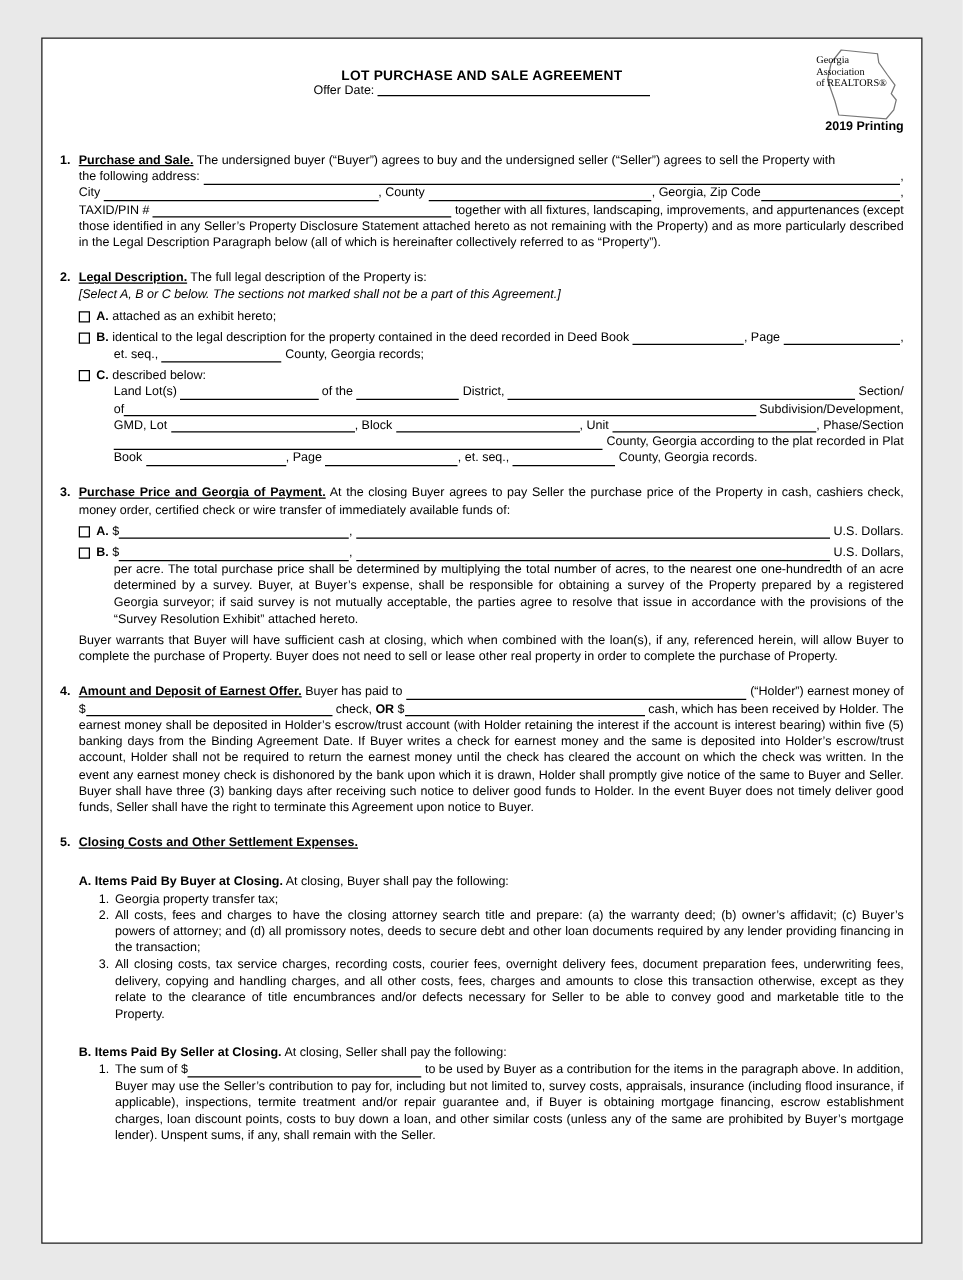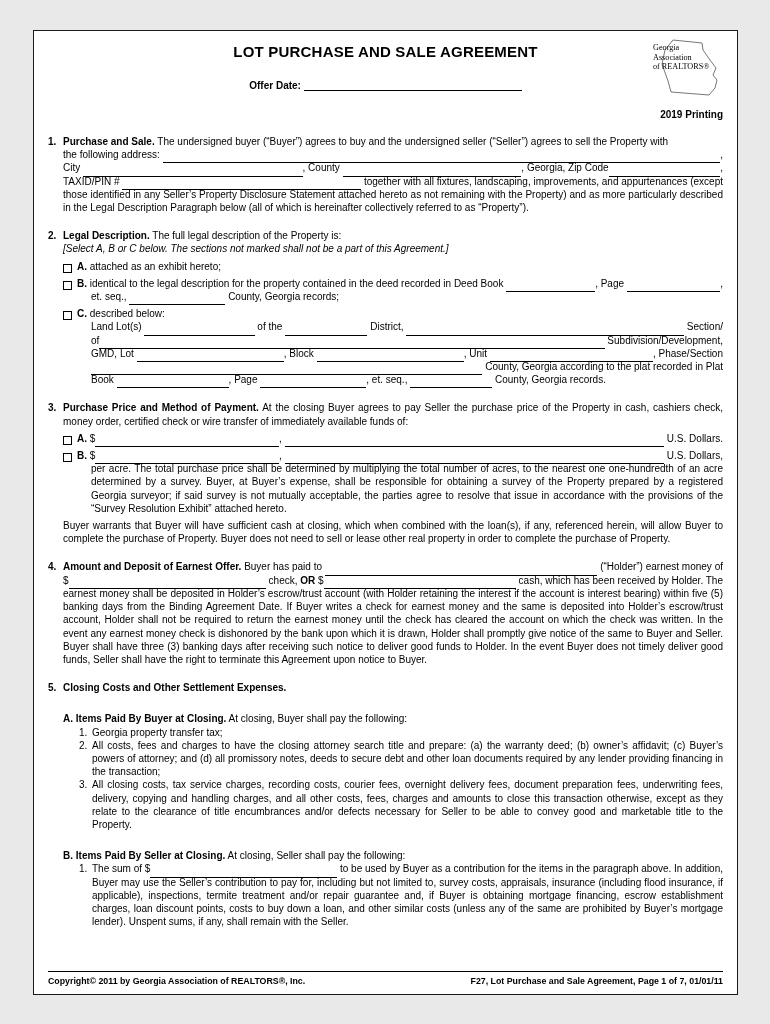--- a/index.html
+++ b/index.html
@@ -1,34 +1,34 @@
 <!DOCTYPE html>
 <html><head>
 <meta charset="utf-8">
 <style>
   *{margin:0;padding:0;box-sizing:border-box}
   html,body{background:#e9e9e9}
   body{width:770px;height:1024px;position:relative;color:#000;font-family:"Liberation Sans",sans-serif}
   .sheet{position:absolute;left:33px;top:30px;width:705px;height:965px;border:1.6px solid #1a1a1a;background:#fff;
          padding:10px 14px 8px 14px;display:flex;flex-direction:column;overflow:hidden}
   .hdr{position:relative;flex:none}
-  .title{margin-top:2px;text-align:center;font-size:15px;font-weight:bold;letter-spacing:.2px}
-  .offer{margin-top:20px;text-align:center;font-size:10px;font-weight:bold}
+  .title{margin-top:14px;text-align:center;font-size:11px;font-weight:bold;letter-spacing:.2px}
+  .offer{margin-top:0;text-align:center;font-size:10px;font-weight:normal}
   .printing{margin-top:18px;text-align:right;font-size:10px;font-weight:bold}
   .logo{position:absolute;top:-4px;right:-2px;width:76px;height:64px}
   .logo svg{display:block}
   .logo-text{position:absolute;left:4px;top:6px;font-family:"Liberation Serif",serif;font-size:8.2px;line-height:9.6px;white-space:nowrap}
   .sec{display:flex;margin-top:15px;font-size:10px;line-height:13.2px;flex:none}
   .sec-num{flex:none;width:15px;font-weight:bold}
   .sec-body{flex:1;min-width:0}
   p.just{text-align:justify}
-  .bu{font-weight:bold;}
+  .bu{font-weight:bold;text-decoration:underline}
   .b{font-weight:bold}
   .it{font-style:italic}
-  .fill{display:flex;align-items:flex-end}
+  .fill{display:flex;align-items:center}
   .fill>span{white-space:pre}
   .bl{display:inline-block;height:10px;border-bottom:1px solid #000;margin-bottom:-2px;vertical-align:baseline;flex:none}
   .grow{flex:1 1 30px}
   .cb{flex:none;width:9px;height:9px;border:1.5px solid #000;margin-right:5px}
   .opt{margin-top:4px}
   .ind{padding-left:28px}
   .mt2{margin-top:18px}
   .mt4{margin-top:4px}
   .list{padding-left:16px}
   .li{display:flex}
@@ -161,21 +161,21 @@
           <span class="bl" style="width:82px"></span>
           <span> County, Georgia records.</span>
         </div>
       </div>
     </div>
   </div>
 
   <div class="sec">
     <div class="sec-num">3.</div>
     <div class="sec-body">
-      <p class="just"><span class="bu">Purchase Price and Method of Payment.</span> <span>At the closing Buyer agrees to pay Seller the purchase price of the Property in cash, cashiers check, money order, certified check or wire transfer of immediately available funds of:</span></p>
+      <p class="just"><span class="bu">Purchase Price and Georgia of Payment.</span> <span>At the closing Buyer agrees to pay Seller the purchase price of the Property in cash, cashiers check, money order, certified check or wire transfer of immediately available funds of:</span></p>
 
       <div class="fill opt">
         <span class="cb"></span>
         <span class="b">A.</span>
         <span> $</span>
         <span class="bl grow" style="flex:1 1 80px"></span>
         <span>, </span>
         <span class="bl grow" style="flex:2.5 1 120px"></span>
         <span> U.S. Dollars.</span>
       </div>
@@ -256,18 +256,14 @@
               <span class="bl grow" style="flex:1 1 90px"></span>
               <span> to be used by Buyer as a contribution for the items in the paragraph above. In addition,</span>
             </div>
             <p class="just">Buyer may use the Seller’s contribution to pay for, including but not limited to, survey costs, appraisals, insurance (including flood insurance, if applicable), inspections, termite treatment and/or repair guarantee and, if Buyer is obtaining mortgage financing, escrow establishment charges, loan discount points, costs to buy down a loan, and other similar costs (unless any of the same are prohibited by Buyer’s mortgage lender). Unspent sums, if any, shall remain with the Seller.</p>
           </div>
         </div>
       </div>
     </div>
   </div>
 
-  <div class="ftr">
-    <span>Copyright© 2011 by Georgia Association of REALTORS®, Inc.</span>
-    <span>F27, Lot Purchase and Sale Agreement, Page 1 of 7, 01/01/11</span>
-  </div>
 
 </div>
 
 </body></html>

